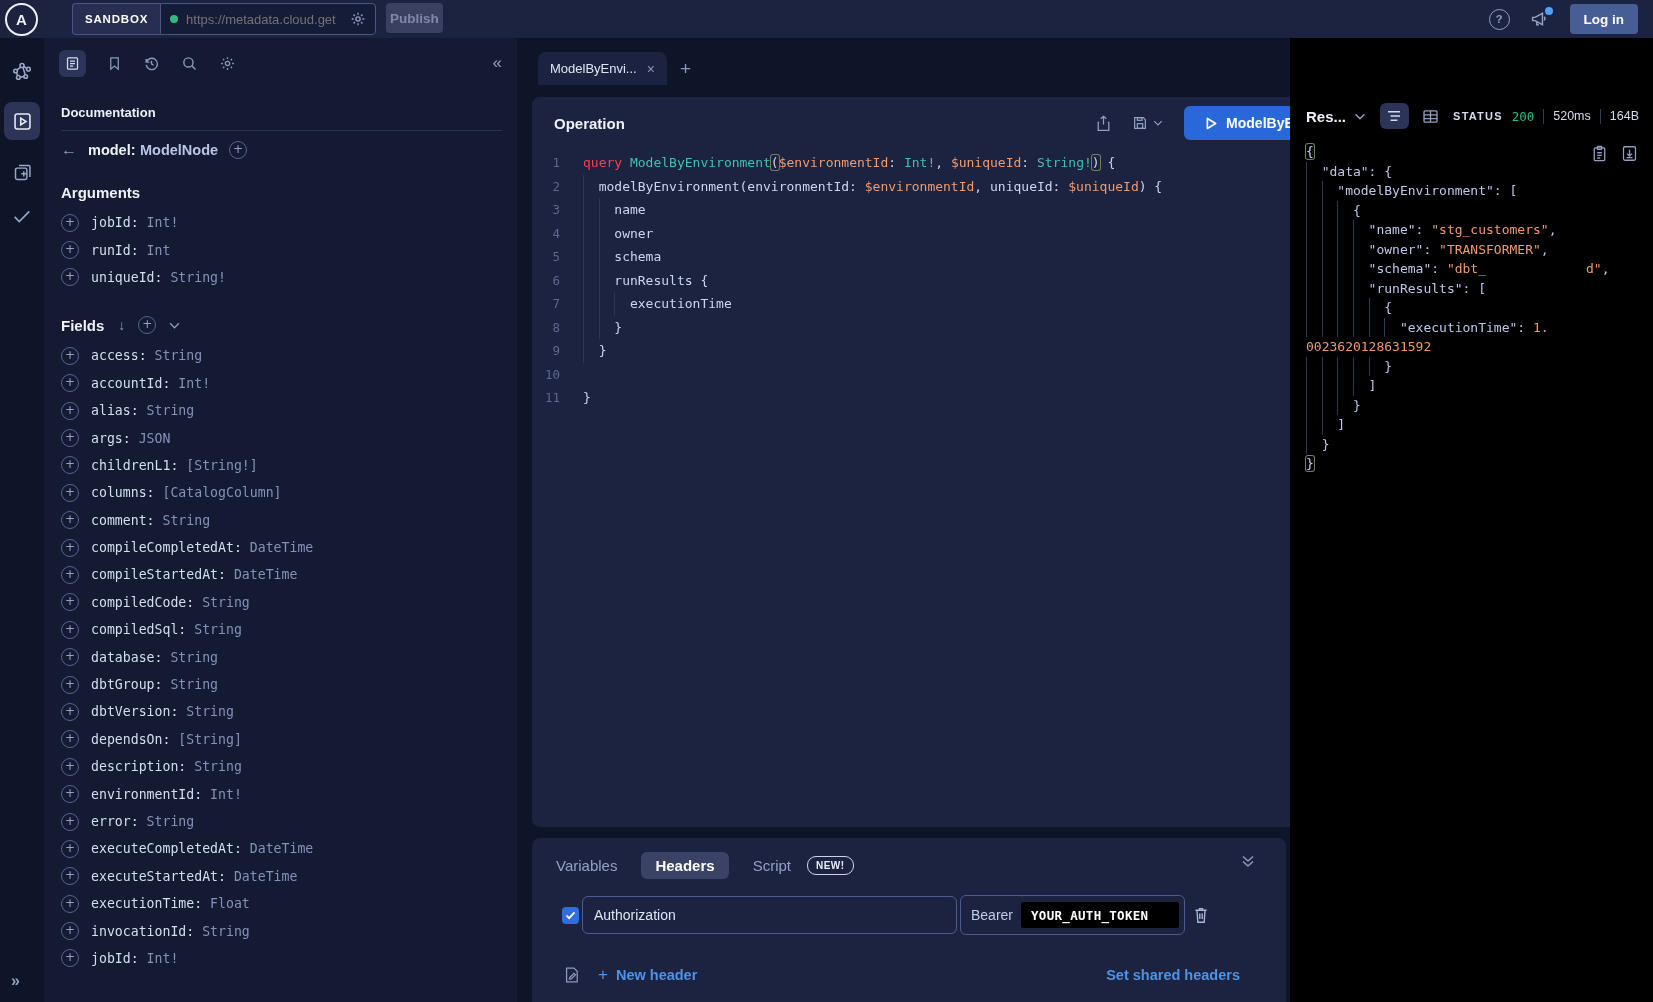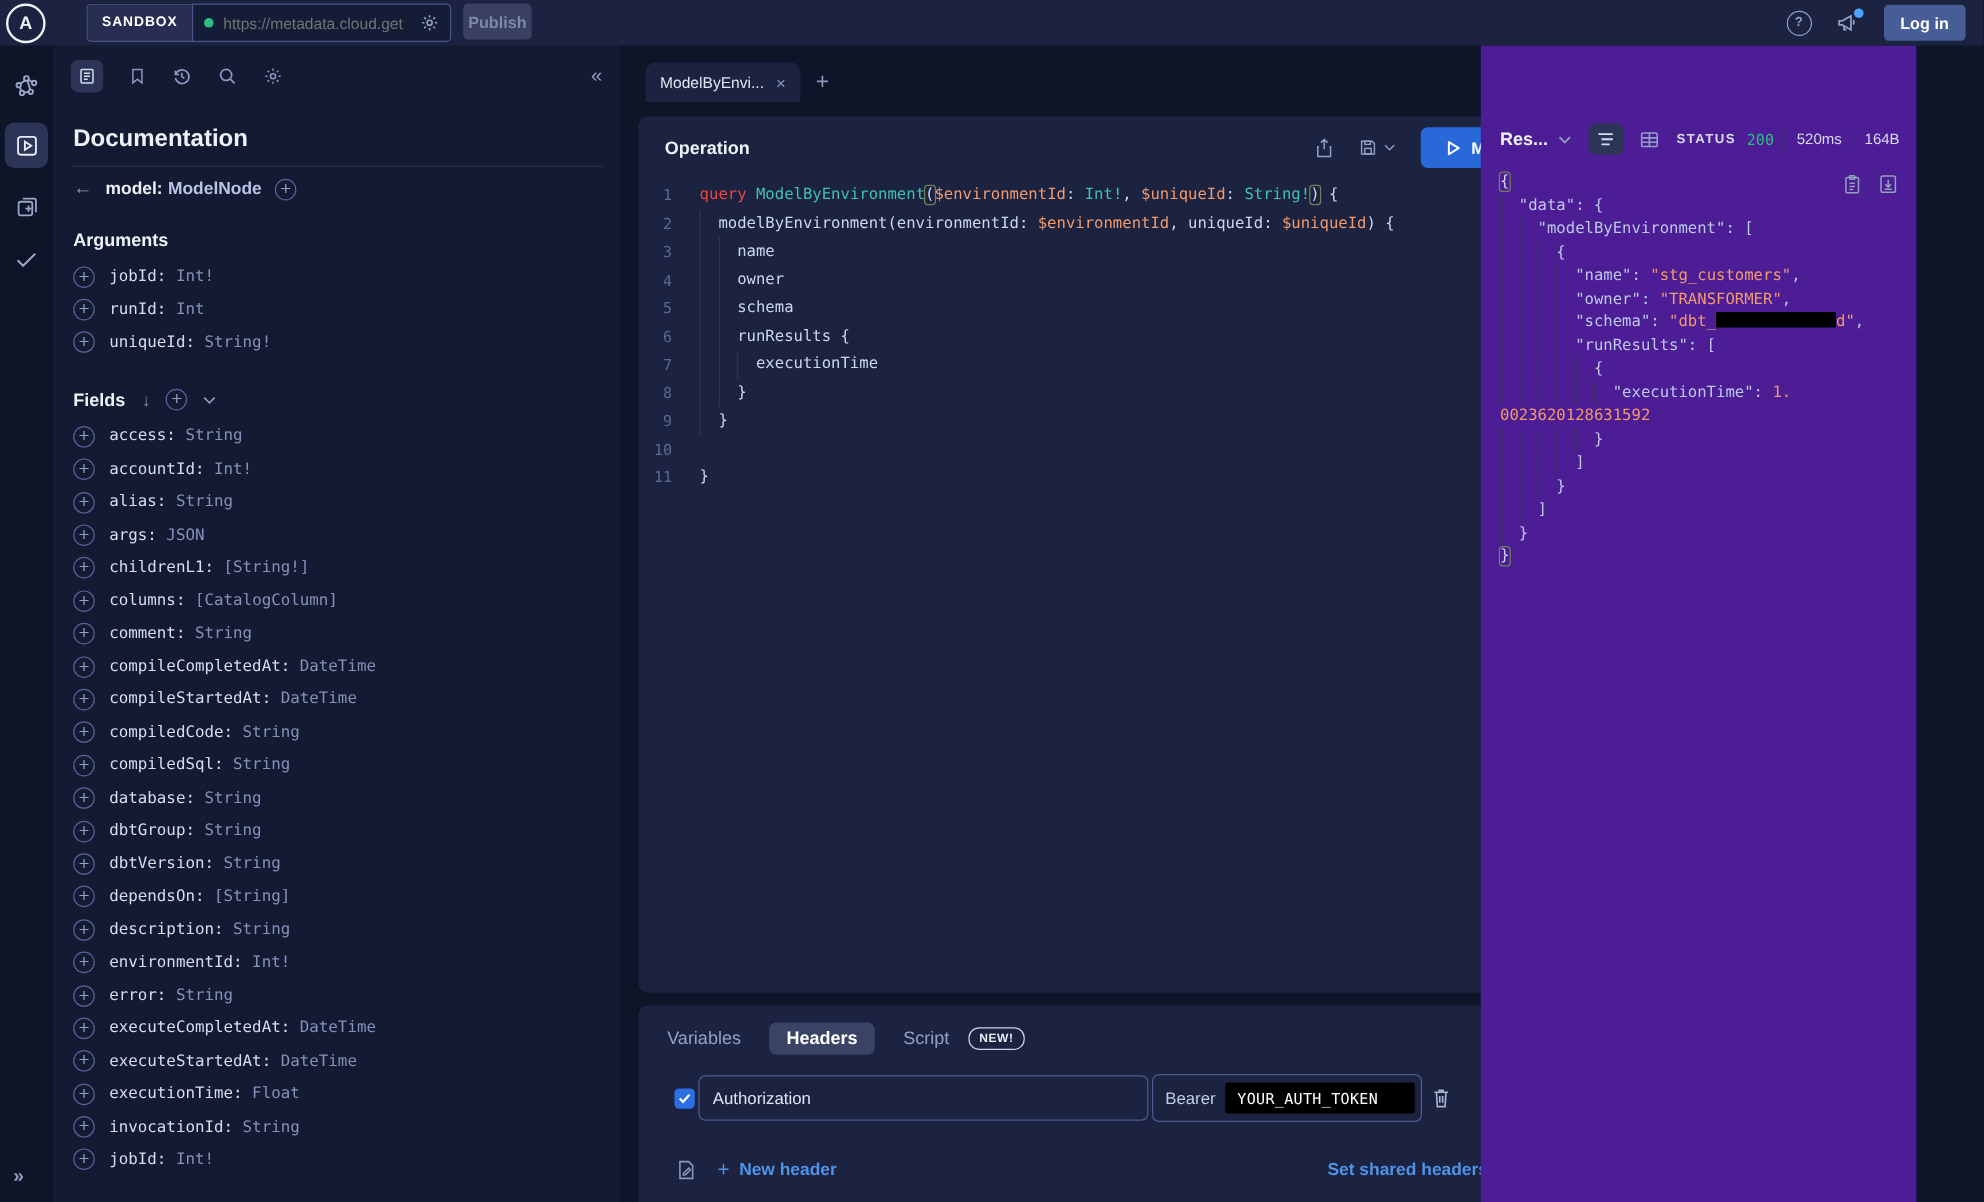--- a/index.html
+++ b/index.html
@@ -31,21 +31,21 @@
   .rail-item{margin-top:22px;color:#9aa6c8}
   .rail-item.sel{background:#2c3457;border-radius:8px;width:36px;height:38px;margin-top:20px;
         display:flex;align-items:center;justify-content:center;color:#e5eaf6}
   .rail-expand{position:absolute;left:11px;bottom:12px;font-size:16px;font-weight:bold;color:#93a0c4}
   
   .docs{position:absolute;left:44px;top:38px;bottom:0;width:473px;background:#131a32;overflow:hidden}
   .docs-toolbar{height:50px;display:flex;align-items:center;padding:0 15px;gap:21px;color:#8b98bf}
   .tool-sel{background:#2c3457;border-radius:6px;width:27px;height:27px;display:flex;align-items:center;justify-content:center;color:#d5dcef}
   .collapse-left{margin-left:auto;font-size:17px;color:#93a0c4}
   .docs-body{padding:0 17px}
-  .docs-title{margin-top:17px;font-size:20px;font-weight:bold;color:#eef1f8}
+  .docs-title{margin-top:17px;font-size:13px;font-weight:bold;color:#eef1f8}
   .docs-div{margin-top:10px;border-bottom:1px solid #2b3252;width:441px}
   .crumb{margin-top:10px;display:flex;align-items:center;gap:11px}
   .back-arrow{color:#8b98bf;font-size:16px;line-height:1}
   .crumb-field{font-size:14.5px;font-weight:bold;color:#eef1f8}
   .crumb-type{font-size:14.5px;font-weight:bold;color:#b9c5e6}
   .sect-title{margin-top:25px;font-size:15px;font-weight:bold;color:#eef1f8;display:flex;align-items:center;gap:14px}
   .sect-icons{color:#8b98bf;font-weight:normal;font-size:14px;display:flex;align-items:center;gap:13px}
   .doc-list{margin-top:8px}
   .doc-row{height:27.4px;display:flex;align-items:center;gap:12px}
   .plus-circle{width:16px;height:16px;border:1px solid #55639a;border-radius:50%;color:#95a2c8;flex:none;
@@ -85,29 +85,29 @@
        color:#e8ecf6;padding:3px 8px;margin-left:-8px}
   .collapse-dbl{position:absolute;right:31px;top:16px;color:#8a96ba}
   .hdr-row{display:flex;align-items:center;margin:16px 0 0 30px;gap:3px}
   .chk{width:17px;height:17px;border-radius:4px;background:#2d6fe3;display:flex;align-items:center;justify-content:center;flex:none}
   .key-input{width:351px;height:36px;border:1px solid #4d5b8e;border-radius:6px;background:transparent;
        color:#dfe5f2;font-family:inherit;font-size:14px;padding:0 11px}
   .val-box{width:208px;height:38px;border:1px solid #4d5b8e;border-radius:6px;display:flex;align-items:center;
        padding:0 5px 0 10px;gap:8px}
   .bearer{font-size:14px;color:#c3cce6;flex:none}
   .token-box{flex:1;height:26px;background:#000;border-radius:2px;display:flex;align-items:center;padding:0 10px;
-       font-family:"DejaVu Sans Mono",monospace;font-size:12.5px;font-weight:normal;color:#fff;letter-spacing:.3px;white-space:nowrap;overflow:hidden}
+       font-family:"DejaVu Sans Mono",monospace;font-size:12.5px;font-weight:bold;color:#fff;letter-spacing:.3px;white-space:nowrap;overflow:hidden}
   .trash{margin-left:5px;color:#aab6d4}
   .hdr-foot{display:flex;align-items:center;margin:30px 46px 0 31px;gap:18px}
   .blue-link{color:#4e93e6;font-size:14.5px;font-weight:bold;display:flex;align-items:center;gap:8px}
   .plus-glyph{font-size:17px;font-weight:normal}
   .foot-right{margin-left:auto}
   .file-icon{color:#8a96ba}
   
-  .resp{position:absolute;left:1234px;top:38px;bottom:0;width:363px;background:#4c1d95}
+  .resp{position:absolute;left:1290px;top:38px;bottom:0;width:363px;background:#000000}
   .resp-header{margin:65px 14px 0 16px;display:flex;align-items:center;gap:8px}
   .resp-title{font-size:15px;font-weight:bold;color:#eef1f8}
   .resp-chev{color:#93a0c4;margin-right:6px}
   .vtoggle{width:30px;height:26px;border-radius:6px;display:flex;align-items:center;justify-content:center;color:#93a0c4}
   .vtoggle.sel{background:#2c3457;color:#d5dcef}
   .status-grp{margin-left:auto;display:flex;align-items:center;gap:9px}
   .status-lbl{font-size:11px;font-weight:bold;letter-spacing:1.2px;color:#d5dcef}
   .status-code{font-family:"DejaVu Sans Mono",monospace;font-size:12.5px;color:#2ebd7f}
   .sep{width:1px;height:15px;background:#323b5c}
   .metric{font-size:12.5px;color:#d5dcef}

